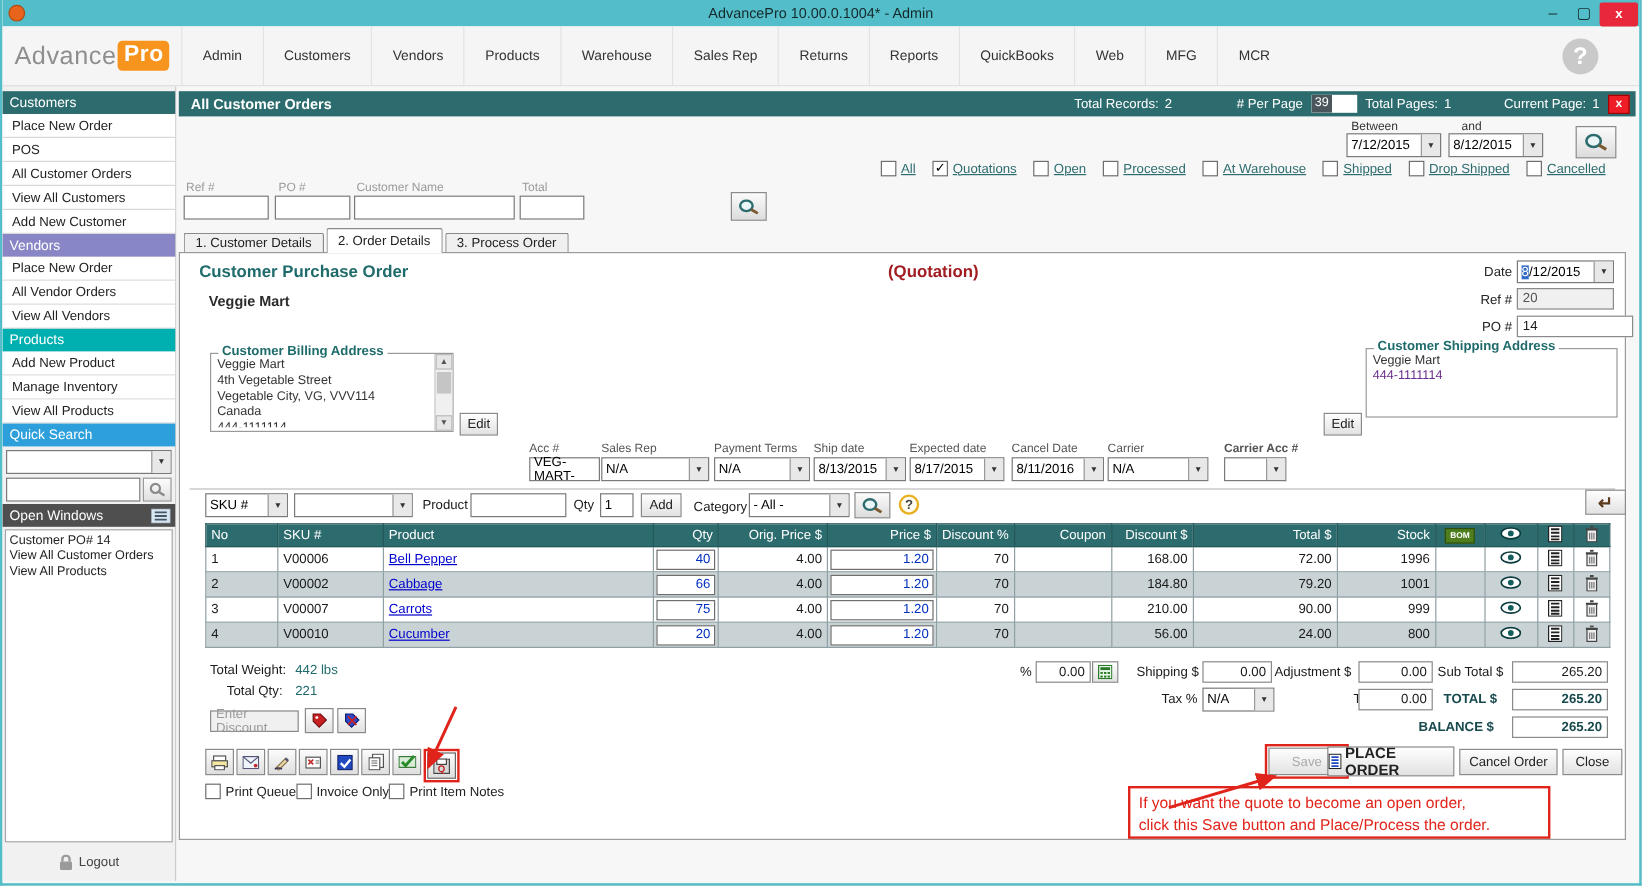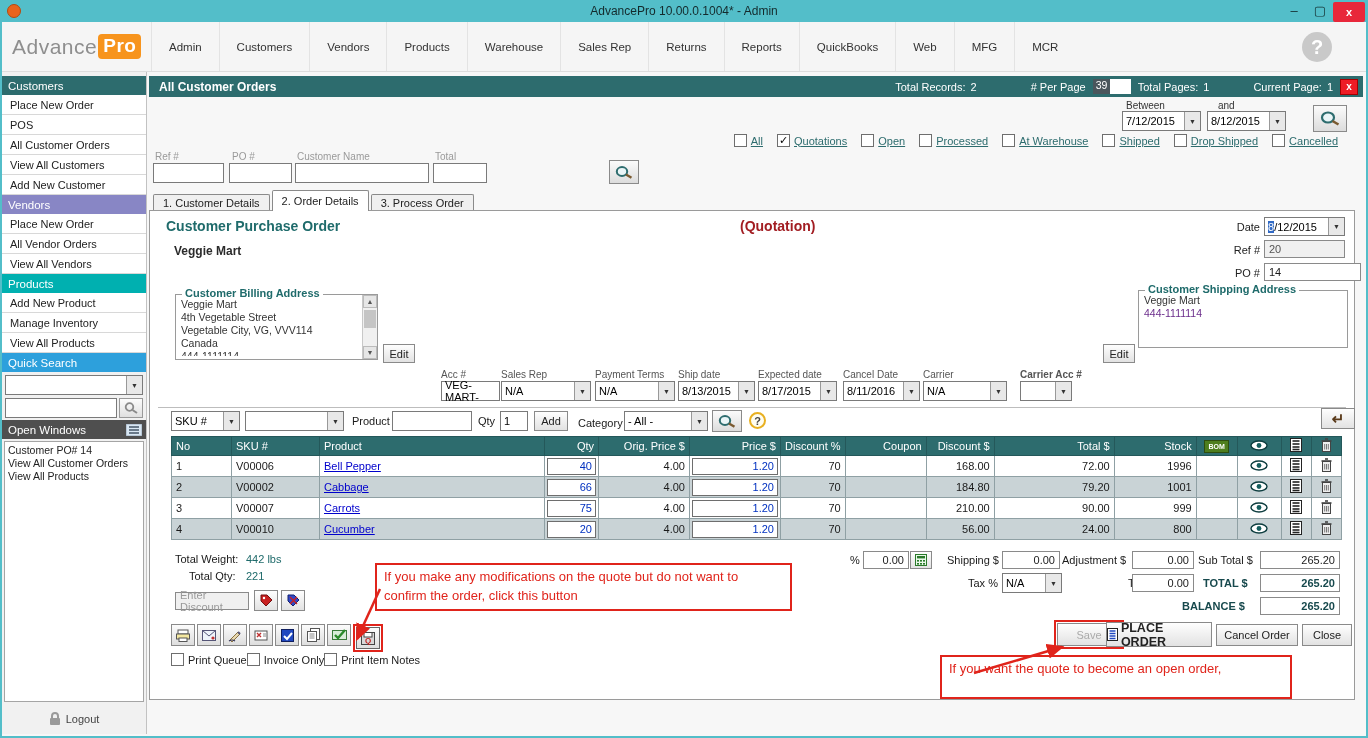--- a/index.html
+++ b/index.html
@@ -665,21 +665,20 @@
             <span class="val">N/A</span>
             <span class="dd">▼</span>
           </div>
         <div class="tlabel" style="top:366px; left:948px;margin-left:30px;">Tax $</div>
         <div class="sunk" style="top:363px; left:982px; width:62px;">0.00</div>
         <div class="tlabel tlabel-b" style="top:366px; left:1053px;">TOTAL $</div>
         <div class="sunk bold" style="top:363px; left:1110px; width:80px;">265.20</div>
         <div class="tlabel tlabel-b" style="top:389px; left:1032px;">BALANCE $</div>
         <div class="sunk bold" style="top:386px; left:1110px; width:80px;">265.20</div>
 
-        <div class="note" style="left:225px; top:352px; width:417px; height:48px;">If you make any modifications on the quote but do not want to confirm the order, click this button</div>
 
         <div class="toolbar">
           <div class="icon-btn">
               <svg width="14" height="13">
                 <rect x="2" y="1" width="10" height="4" fill="#fff" stroke="#555"></rect>
                 <rect x="0.5" y="5" width="13" height="5" fill="#f4e8a0" stroke="#555"></rect>
                 <rect x="3" y="9" width="8" height="3.5" fill="#fff" stroke="#555"></rect>
               </svg>
             </div>
           <div class="icon-btn">
@@ -762,20 +761,21 @@
               <line x1="2.5" y1="8" x2="8.5" y2="8" stroke="#2048c0" stroke-width="1.5"></line>
               <line x1="2.5" y1="10.5" x2="8.5" y2="10.5" stroke="#2048c0" stroke-width="1.5"></line>
             </svg>
           <span>PLACE ORDER</span>
         </div>
         <div class="btn" style="left:1066px; top:413px; width:82px; height:22px;">Cancel Order</div>
         <div class="btn" style="left:1152px; top:413px; width:50px; height:22px;">Close</div>
 
         <div class="note" style="left:790px; top:444px; width:352px; height:44px;">
           <div>If you want the quote to become an open order,</div>
+          <div>click this Save button and Place/Process the order.</div>
         </div>
 
         <svg class="arrow-layer" width="1204" height="488">
           <defs>
             <marker id="ah" markerWidth="8" markerHeight="8" refX="6" refY="3" orient="auto">
               <path d="M0 0 L7 3 L0 6 Z" fill="#e0241b"></path>
             </marker>
           </defs>
           <line x1="230" y1="378" x2="207" y2="428" stroke="#e0241b" stroke-width="2.5" marker-end="url(#ah)"></line>
           <line x1="824" y1="462" x2="912" y2="436" stroke="#e0241b" stroke-width="2.5" marker-end="url(#ah)"></line>

